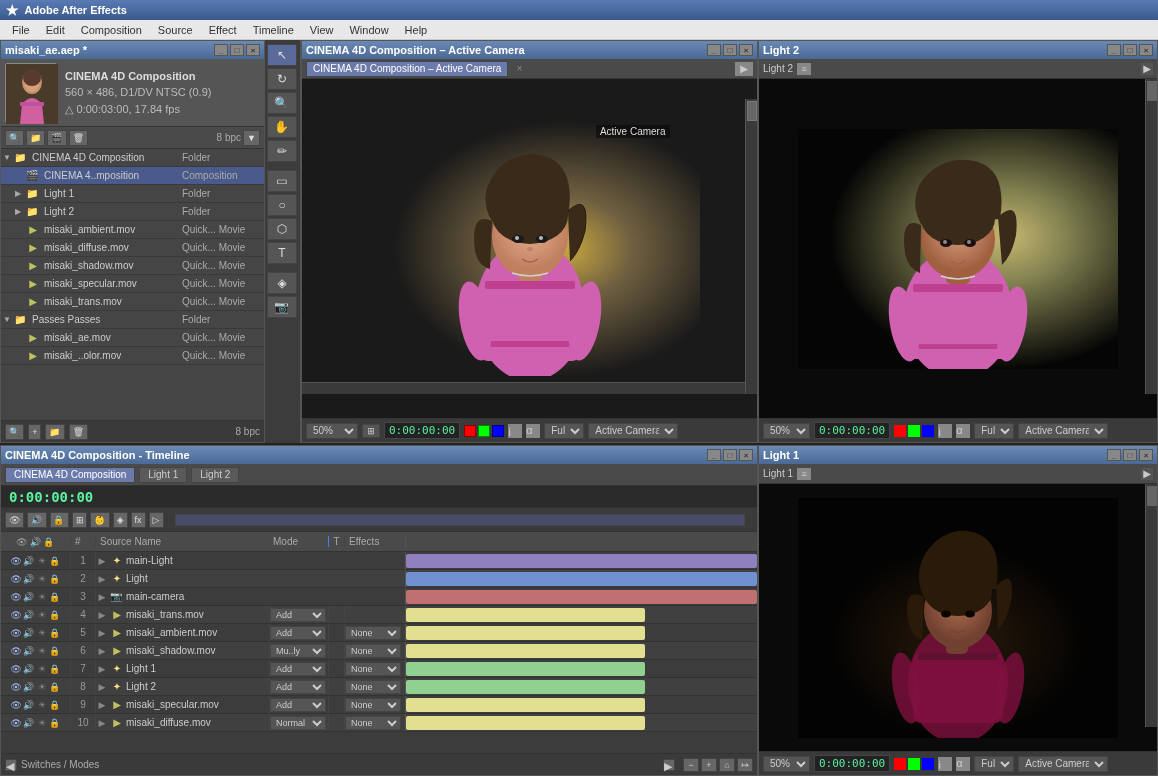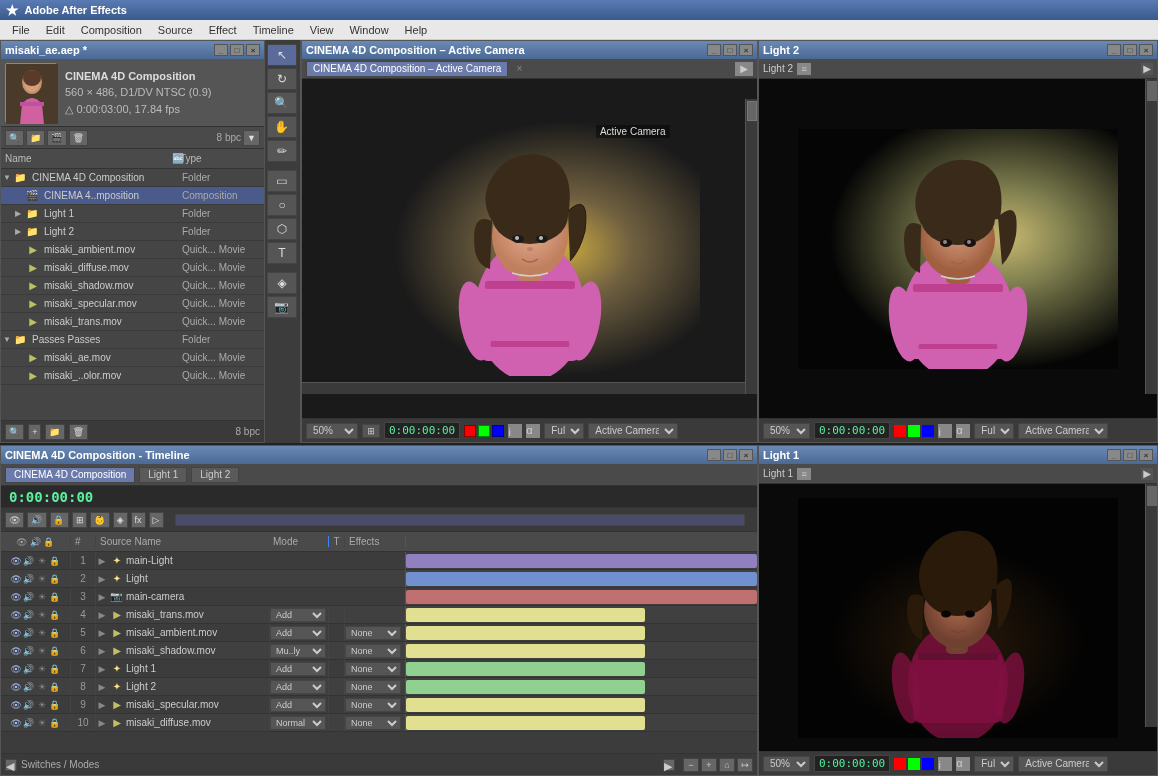--- a/index.html
+++ b/index.html
@@ -664,25 +664,20 @@
 
       <div class="project-toolbar">
         <div class="tb-btn">🔍</div>
         <div class="tb-btn">📁</div>
         <div class="tb-btn">🎬</div>
         <div class="tb-btn">🗑</div>
         <div style="margin-left:auto;color:#aaa;font-size:10px;">8 bpc</div>
         <div class="tb-btn">▼</div>
       </div>
 
-      <div class="project-columns">
-        <div class="col-name">Name</div>
-        <div style="width:8px;color:#aaa;font-size:10px;">🔤</div>
-        <div class="col-type">Type</div>
-      </div>
 
       <div class="project-tree">
 
         <div class="tree-item">
           <div class="tree-arrow">▼</div>
           <div class="tree-icon folder-icon">📁</div>
           <div class="tree-name">CINEMA 4D Composition</div>
           <div class="tree-type">Folder</div>
         </div>
 

